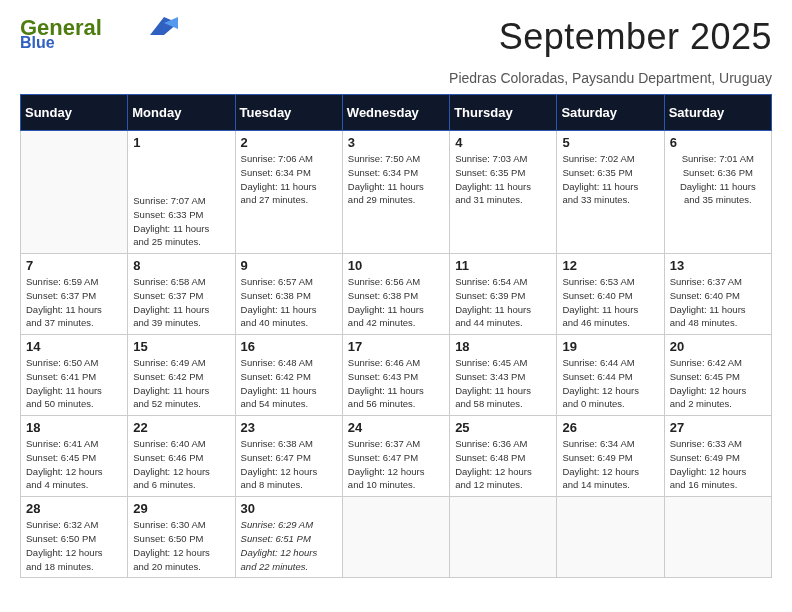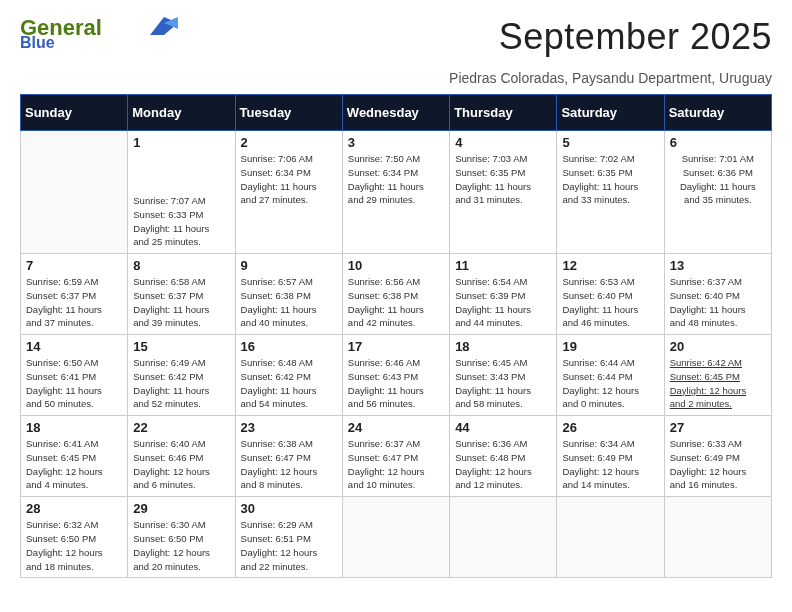--- a/index.html
+++ b/index.html
@@ -253,21 +253,21 @@
         </td>
         <td>
           <span class="day-num">19</span>
           <div class="day-info" style="white-space: pre-line;">Sunrise: 6:44 AM
 Sunset: 6:44 PM
 Daylight: 12 hours
 and 0 minutes.</div>
         </td>
         <td>
           <span class="day-num">20</span>
-          <div class="day-info" style="white-space: pre-line; text-decoration: underline;">Sunrise: 6:42 AM
+          <div class="day-info" style="white-space: pre-line;">Sunrise: 6:42 AM
 Sunset: 6:45 PM
 Daylight: 12 hours
 and 2 minutes.</div>
         </td>
       </tr>
       <tr>
         <td>
           <span class="day-num">18</span>
           <div class="day-info" style="white-space: pre-line;">Sunrise: 6:41 AM
 Sunset: 6:45 PM
@@ -289,21 +289,21 @@
 and 8 minutes.</div>
         </td>
         <td>
           <span class="day-num">24</span>
           <div class="day-info" style="white-space: pre-line;">Sunrise: 6:37 AM
 Sunset: 6:47 PM
 Daylight: 12 hours
 and 10 minutes.</div>
         </td>
         <td>
-          <span class="day-num">44</span>
+          <span class="day-num">25</span>
           <div class="day-info" style="white-space: pre-line;">Sunrise: 6:36 AM
 Sunset: 6:48 PM
 Daylight: 12 hours
 and 12 minutes.</div>
         </td>
         <td>
           <span class="day-num">26</span>
           <div class="day-info" style="white-space: pre-line;">Sunrise: 6:34 AM
 Sunset: 6:49 PM
 Daylight: 12 hours
@@ -327,21 +327,21 @@
         </td>
         <td>
           <span class="day-num">29</span>
           <div class="day-info" style="white-space: pre-line;">Sunrise: 6:30 AM
 Sunset: 6:50 PM
 Daylight: 12 hours
 and 20 minutes.</div>
         </td>
         <td>
           <span class="day-num">30</span>
-          <div class="day-info" style="white-space: pre-line;">Sunrise: 6:29 AM
+          <div class="day-info" style="white-space: pre-line; font-style: italic;">Sunrise: 6:29 AM
 Sunset: 6:51 PM
 Daylight: 12 hours
 and 22 minutes.</div>
         </td>
         <td class="empty-cell"></td>
         <td class="empty-cell"></td>
         <td class="empty-cell"></td>
         <td class="empty-cell"></td>
       </tr>
     </tbody>

